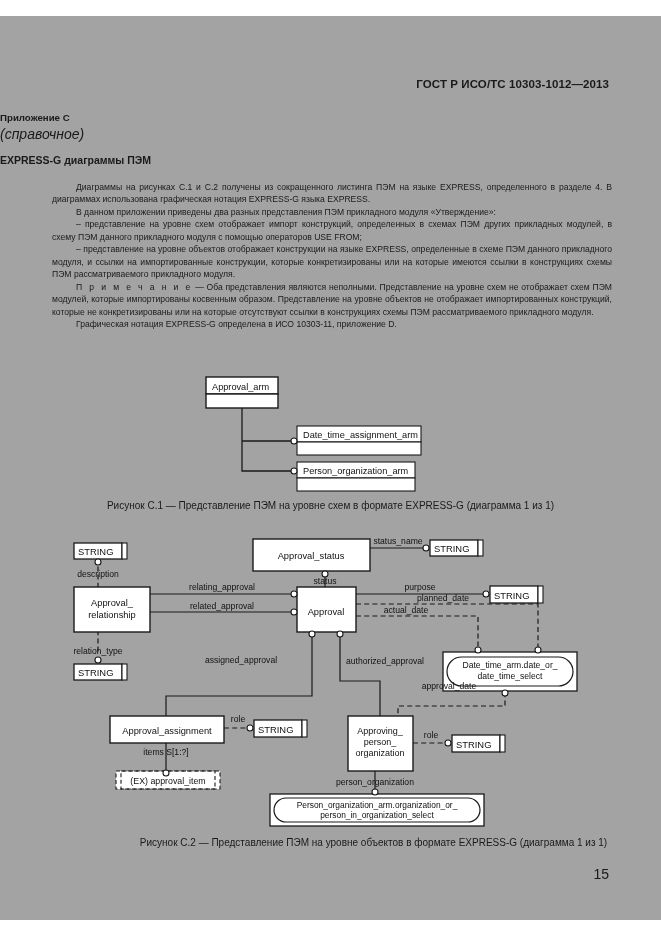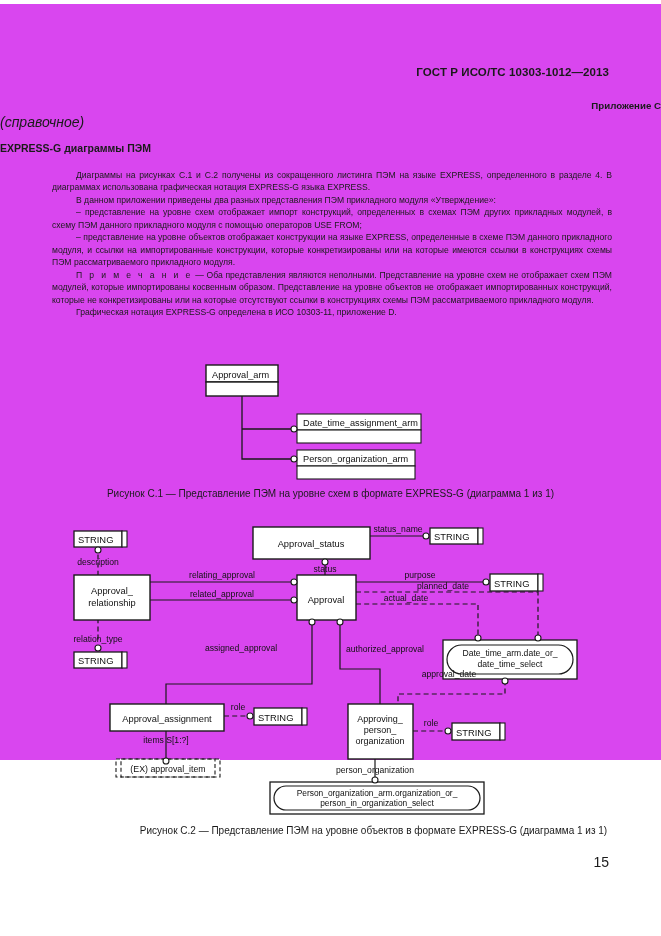--- a/index.html
+++ b/index.html
@@ -10,42 +10,42 @@
   body {
     width: 661px;
     height: 936px;
     position: relative;
     font-family: "Liberation Sans", sans-serif;
     color: #1a1a1a;
     overflow: hidden;
   }
   .page {
     position: absolute;
-    left: 0; top: 4px;
-    width: 661px;
-    height: 756px;
-    background: #d946ef;
+    left: 0; top: 16px;
+    width: 661px;
+    height: 904px;
+    background: #a3a3a3;
   }
 
   
   .doc-header {
     position: absolute;
     top: 62px;
     right: 52px;
     font-size: 11.5px;
     font-weight: bold;
     letter-spacing: 0.1px;
   }
 
   .annex-title {
     position: absolute;
     top: 96px;
     left: 0;
     width: 661px;
-    text-align: right;
+    text-align: left;
     font-size: 9.7px;
     font-weight: bold;
   }
   .annex-sub {
     position: absolute;
     top: 110px;
     left: 0;
     width: 661px;
     text-align: left;
     font-size: 14px;

